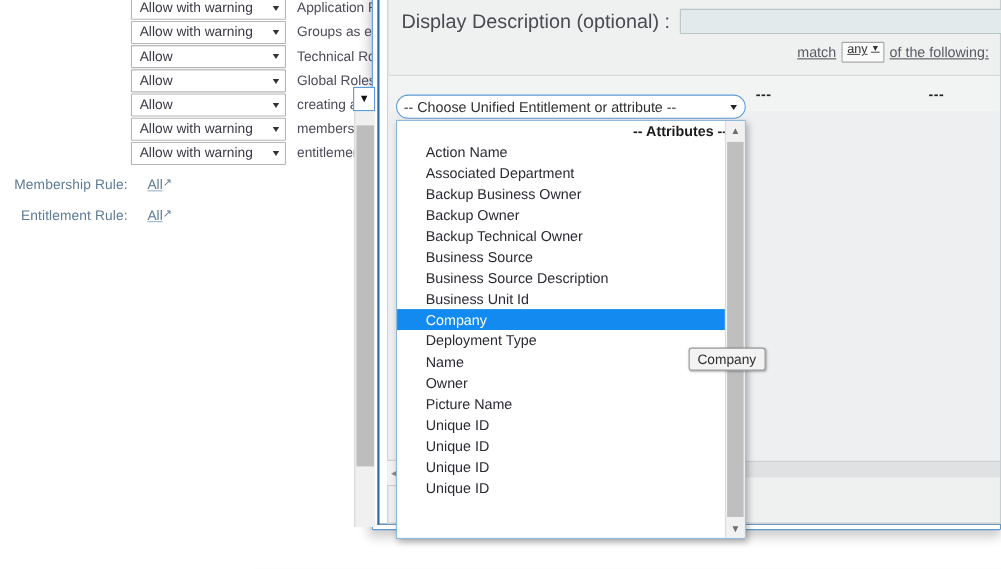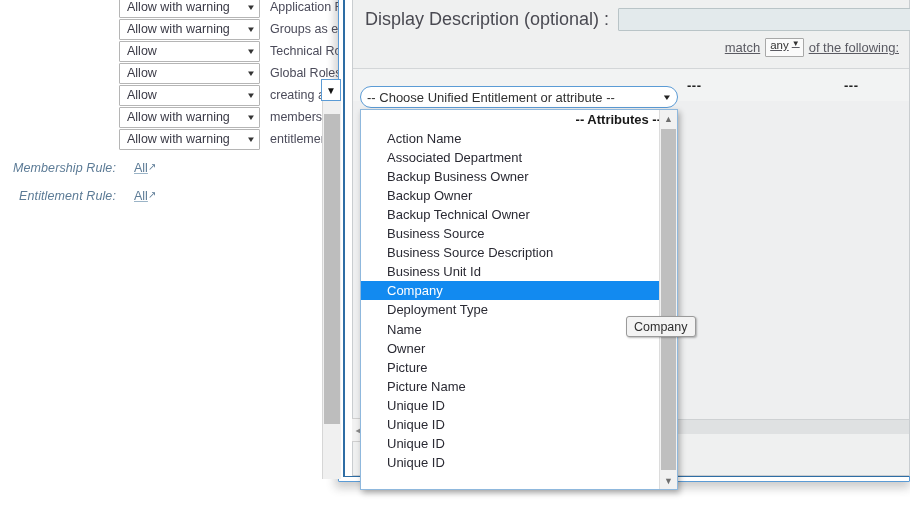--- a/index.html
+++ b/index.html
@@ -26,21 +26,20 @@
   .perm-select .caret{font-size:8px;color:#333;transform:scaleX(1.25);}
   .perm-desc{
     margin-left:10px;white-space:nowrap;overflow:hidden;
     font-size:12.5px;color:#4b4b5a;line-height:22px;
   }
 
   .rule-line{position:absolute;display:flex;align-items:baseline;}
   .rule-label{
     width:116px;text-align:right;font-size:12.5px;color:#5c7b96;
     letter-spacing:.1px;
-    font-style:italic;
   }
   .rule-link{
     margin-left:18px;font-size:12.5px;color:#5c7b96;
     text-decoration:underline;text-decoration-color:#9bb4c7;
     position:relative;white-space:nowrap;
   }
   .rule-link .ext{font-size:10px;text-decoration:none;display:inline-block;
     vertical-align:top;margin-left:0px;}
 
   
@@ -307,21 +306,20 @@
       <div class="opt">Backup Business Owner</div>
       <div class="opt">Backup Owner</div>
       <div class="opt">Backup Technical Owner</div>
       <div class="opt">Business Source</div>
       <div class="opt">Business Source Description</div>
       <div class="opt">Business Unit Id</div>
       <div class="opt sel">Company</div>
       <div class="opt">Deployment Type</div>
       <div class="opt">Name</div>
       <div class="opt">Owner</div>
-      <div class="opt">Picture</div>
       <div class="opt">Picture Name</div>
       <div class="opt">Unique ID</div>
       <div class="opt">Unique ID</div>
       <div class="opt">Unique ID</div>
       <div class="opt">Unique ID</div>
     </div>
   <div id="opt-vscroll">
     <div class="arrow">▲</div>
     <div class="thumb"></div>
     <div class="arrow" style="position:absolute;bottom:0;left:0;">▼</div>

